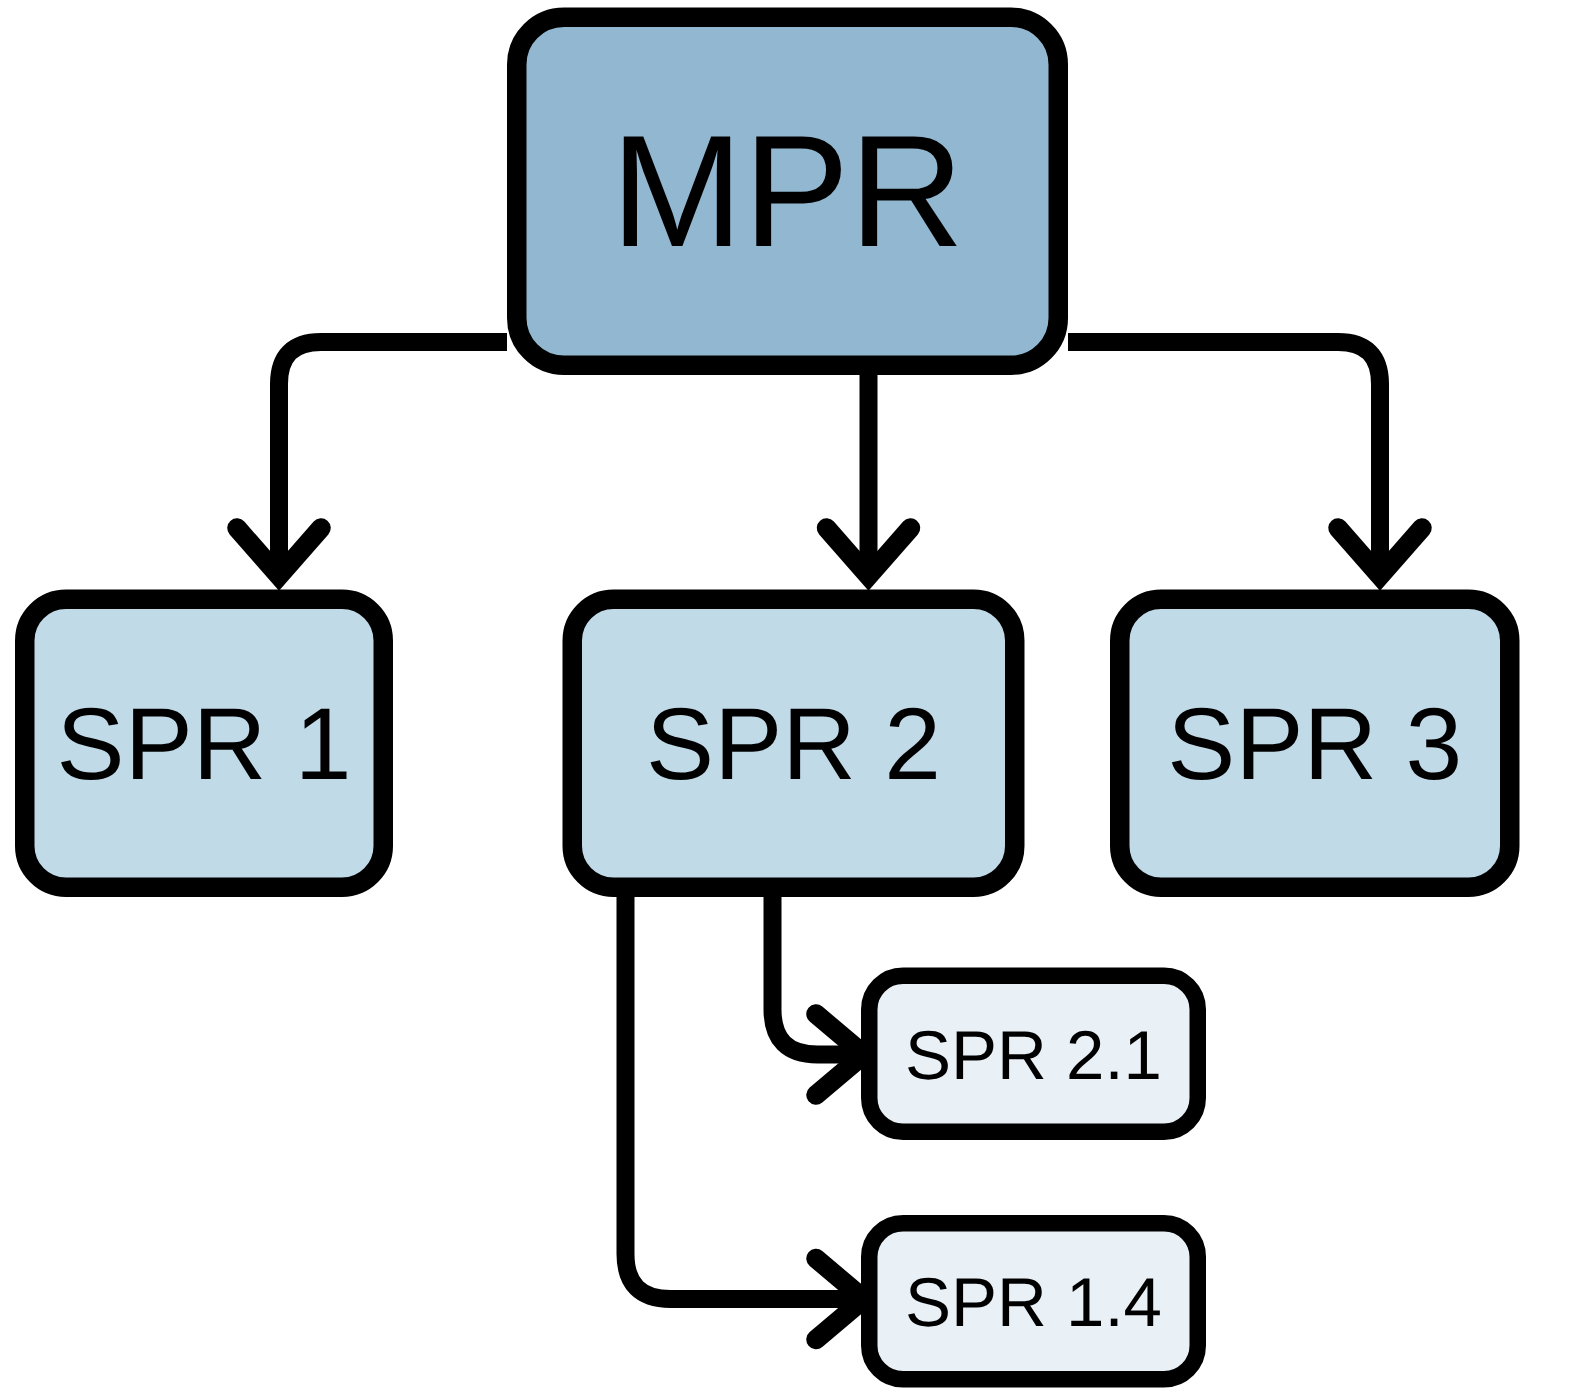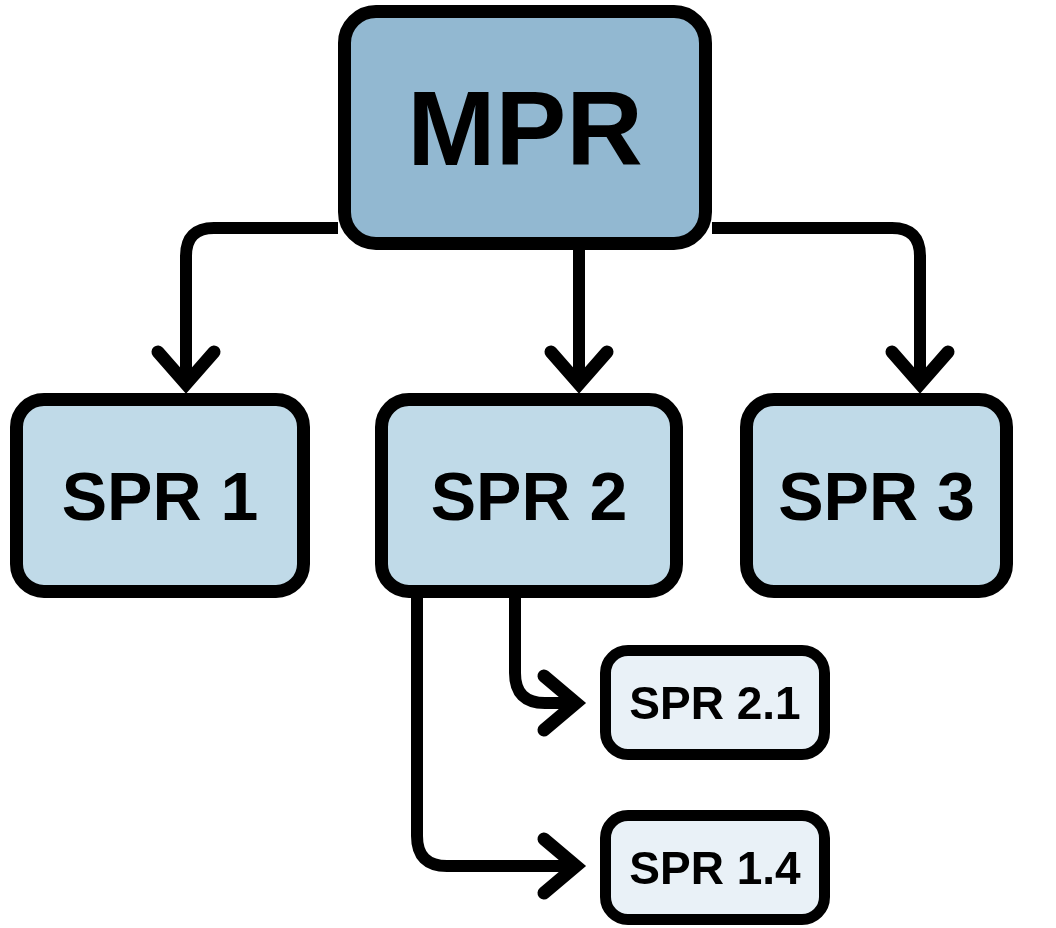--- a/index.html
+++ b/index.html
@@ -23,44 +23,44 @@
     height: 928px;
   }
   .node {
     position: absolute;
     box-sizing: border-box;
     display: flex;
     align-items: center;
     justify-content: center;
     border: 13px solid var(--line, #000000);
     color: var(--text, #000000);
-    font-weight: 700;
+    font-weight: 400;
     text-align: center;
     line-height: 1;
     letter-spacing: 0px;
   }
   .node-root {
     left: 338px; top: 5px;
     width: 374px; height: 245px;
     border-radius: 38px;
     background: var(--root-fill, #92b8d1);
     font-size: 106px;
   }
   .node-child {
     top: 393px;
     width: 302px; height: 205px;
     border-radius: 34px;
     background: var(--child-fill, #c0dae8);
     font-size: 68px;
   }
-  .node-spr1 { left: 10px;  width: 300px; }
+  .node-spr1 { left: 10px;  width: 252px; }
   .node-spr2 { left: 375px; width: 308px; }
   .node-spr3 { left: 740px; width: 273px; }
   .node-grandchild {
-    left: 600px;
+    left: 574px;
     width: 230px; height: 115px;
     border: 11px solid var(--line, #000000);
     border-radius: 28px;
     background: var(--grandchild-fill, #e9f1f7);
     font-size: 46px;
   }
   .node-spr21 { top: 645px; }
   .node-spr22 { top: 810px; }
   .edge-shaft {
     fill: none;

